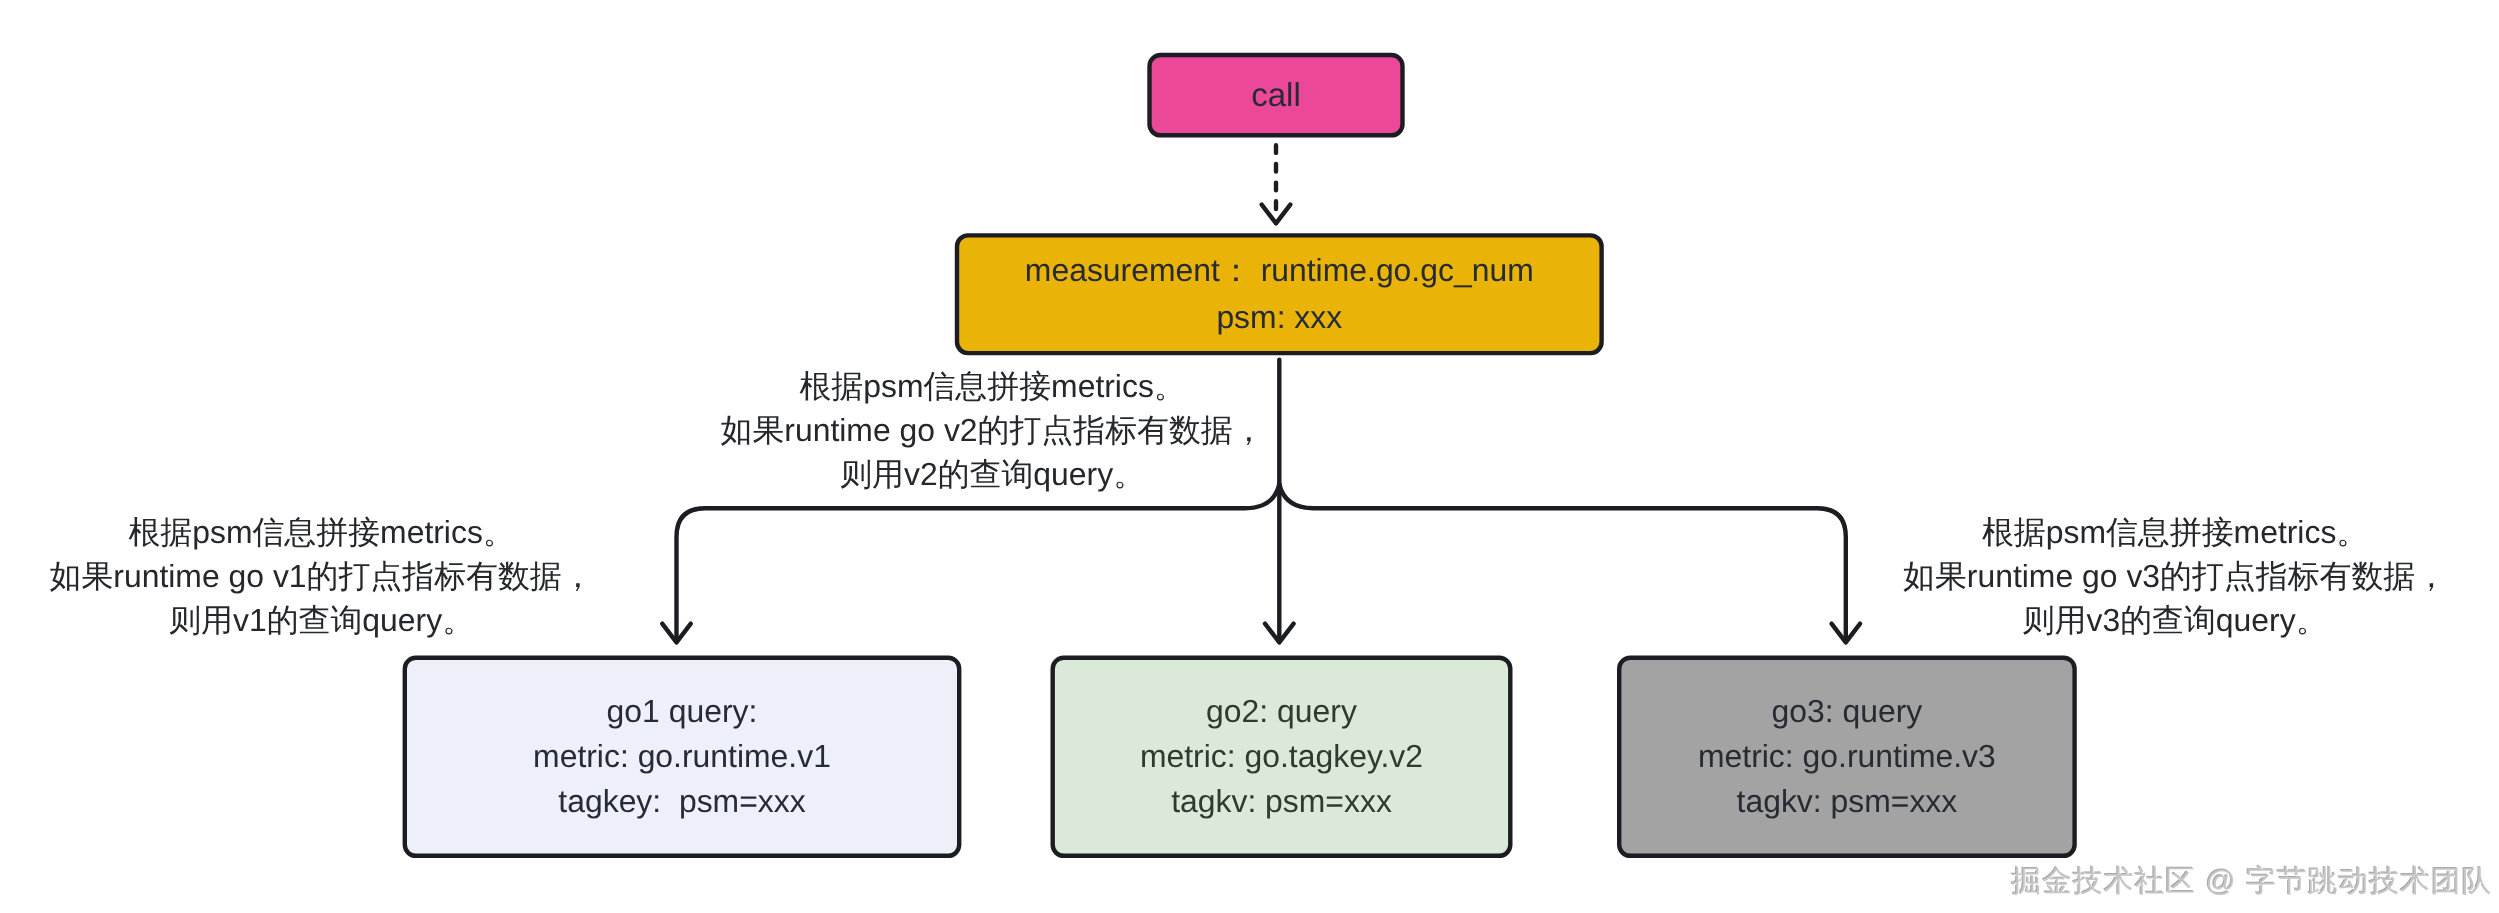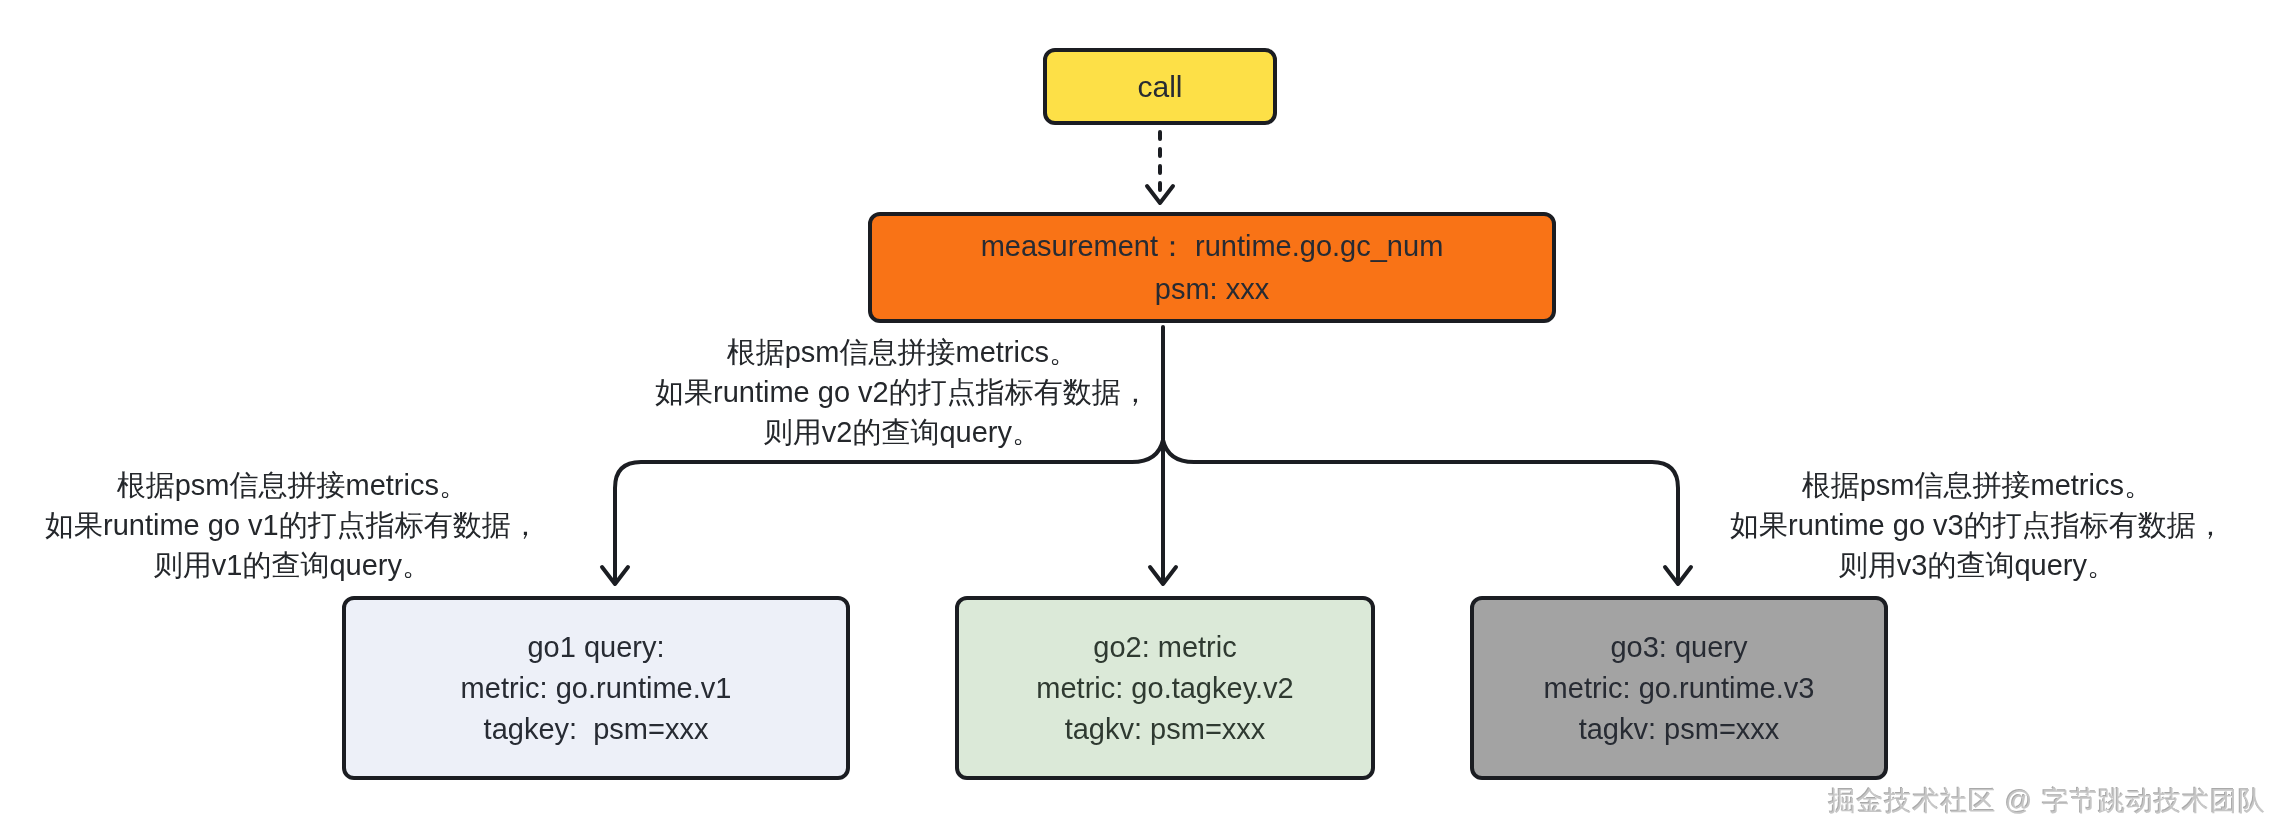--- a/index.html
+++ b/index.html
@@ -47,37 +47,37 @@
     <path class="edge" d="M 1163 327 L 1163 579"></path>
     <path class="edge" d="M 1150 567 L 1163 584 L 1176 567"></path>
 
     <path class="edge" d="M 1163 440 Q 1158 462 1132 462 L 641 462 Q 615 462 615 488 L 615 579"></path>
     <path class="edge" d="M 602 567 L 615 584 L 628 567"></path>
 
     <path class="edge" d="M 1163 440 Q 1168 462 1194 462 L 1652 462 Q 1678 462 1678 488 L 1678 579"></path>
     <path class="edge" d="M 1665 567 L 1678 584 L 1691 567"></path>
   </svg>
 
-  <div class="node lav" style="left: 1043px; top: 48px; width: 234px; height: 77px; background: #fde047;">
+  <div class="node lav" style="left: 1043px; top: 48px; width: 234px; height: 77px; background: #ec4899;">
     <div class="node-title">call</div>
   </div>
 
-  <div class="node lav" style="left: 868px; top: 212px; width: 688px; height: 111px; background: #f97316;">
+  <div class="node lav" style="left: 868px; top: 212px; width: 590px; height: 111px; background: #eab308;">
     <div class="node-line" style="line-height:43px">measurement： runtime.go.gc_num</div>
     <div class="node-line" style="line-height:43px">psm: xxx</div>
   </div>
 
-  <div class="node lav" style="left: 342px; top: 596px; width: 508px; height: 184px; background: rgb(237, 240, 248);">
+  <div class="node lav" style="left: 366px; top: 596px; width: 508px; height: 184px; background: rgb(237, 240, 248);">
     <div class="node-line">go1 query:</div>
     <div class="node-line">metric: go.runtime.v1</div>
     <div class="node-line">tagkey:  psm=xxx</div>
   </div>
 
   <div class="node green" style="left: 955px; top: 596px; width: 420px; height: 184px; background: rgb(219, 233, 216);">
-    <div class="node-line">go2: metric</div>
+    <div class="node-line">go2: query</div>
     <div class="node-line">metric: go.tagkey.v2</div>
     <div class="node-line">tagkv: psm=xxx</div>
   </div>
 
   <div class="node lav" style="left: 1470px; top: 596px; width: 418px; height: 184px; background: #a3a3a3;">
     <div class="node-line">go3: query</div>
     <div class="node-line">metric: go.runtime.v3</div>
     <div class="node-line">tagkv: psm=xxx</div>
   </div>
 

